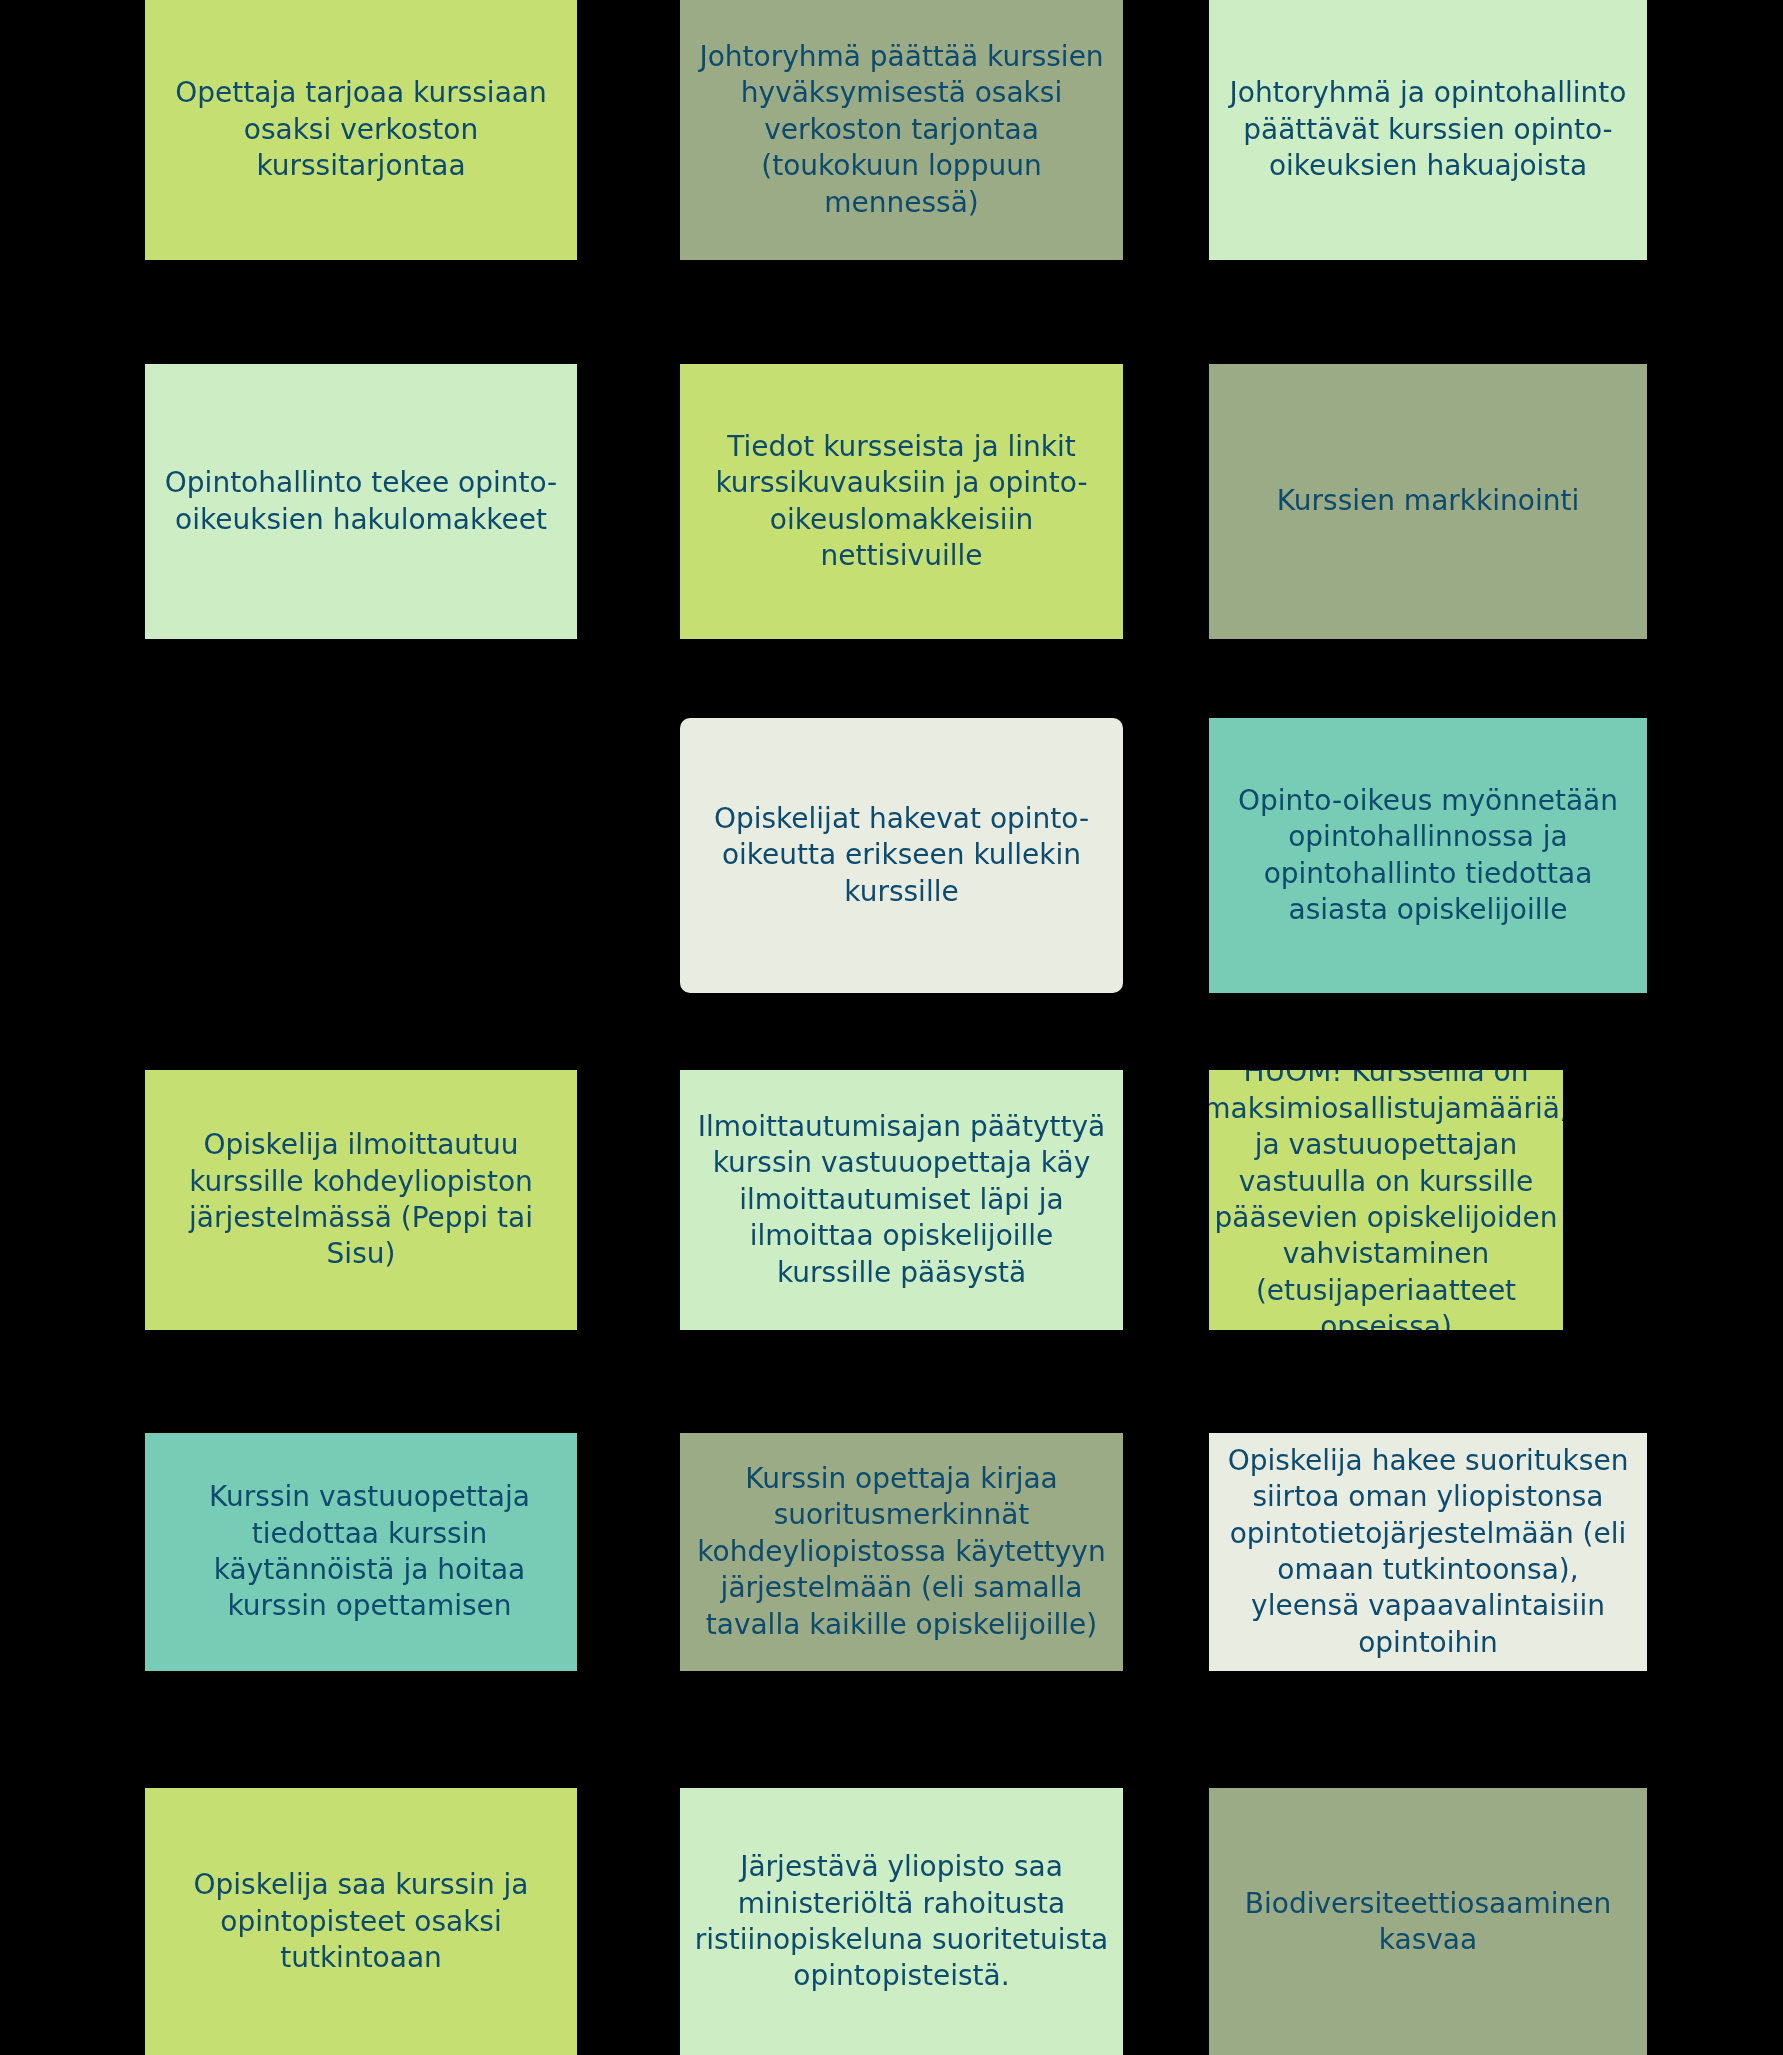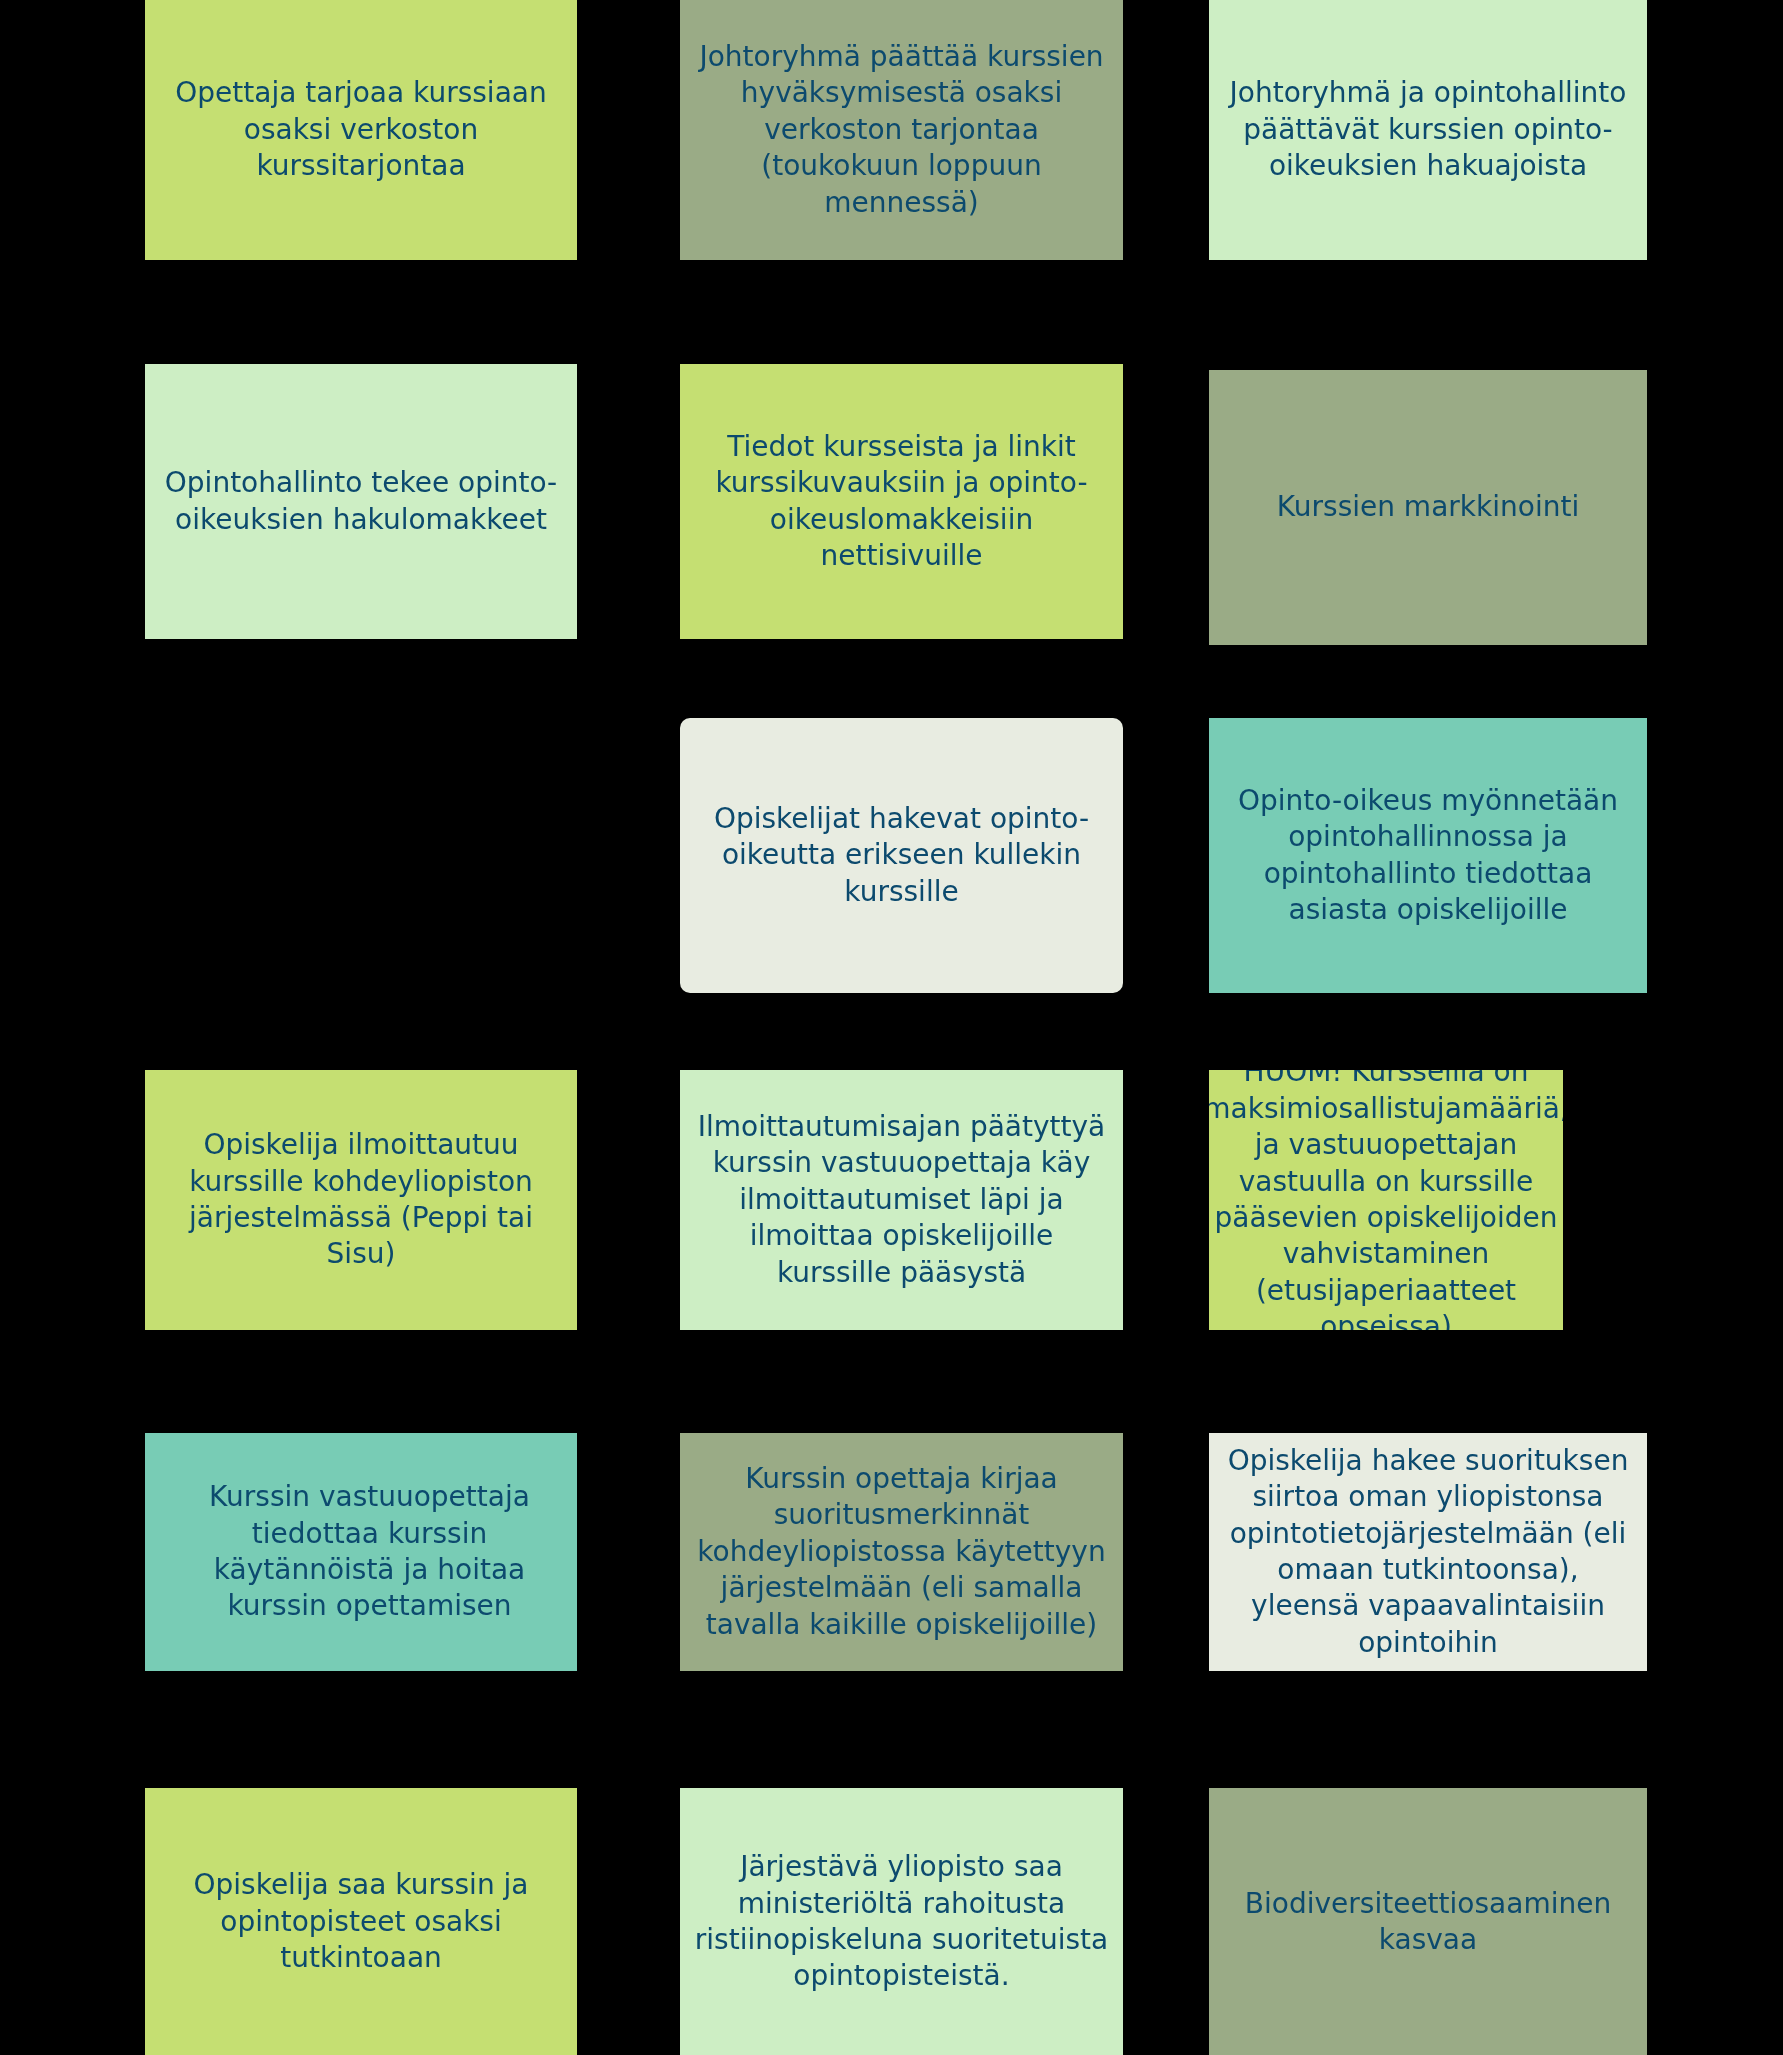--- a/index.html
+++ b/index.html
@@ -50,21 +50,21 @@
     </div>
     <div class="cell" style="position: absolute; left: 1209px; top: 0px; width: 438px; height: 260px; background: rgb(205, 238, 196);">
       <span class="cell-text">Johtoryhmä ja opintohallinto päättävät kurssien opinto-oikeuksien hakuajoista</span>
     </div>
     <div class="cell" style="position: absolute; left: 145px; top: 364px; width: 432px; height: 275px; background: rgb(205, 238, 196);">
       <span class="cell-text">Opintohallinto tekee opinto-oikeuksien hakulomakkeet</span>
     </div>
     <div class="cell" style="position: absolute; left: 680px; top: 364px; width: 443px; height: 275px; background: rgb(197, 223, 114);">
       <span class="cell-text">Tiedot kursseista ja linkit kurssikuvauksiin ja opinto-oikeuslomakkeisiin nettisivuille</span>
     </div>
-    <div class="cell" style="position: absolute; left: 1209px; top: 364px; width: 438px; height: 275px; background: rgb(154, 171, 134); margin-top: 6px;">
+    <div class="cell" style="position: absolute; left: 1209px; top: 364px; width: 438px; height: 275px; background: rgb(154, 171, 134);">
       <span class="cell-text">Kurssien markkinointi</span>
     </div>
     <div class="cell" style="position: absolute; left: 680px; top: 718px; width: 443px; height: 275px; background: rgb(232, 236, 225); border-radius: 10px;">
       <span class="cell-text">Opiskelijat hakevat opinto-oikeutta erikseen kullekin kurssille</span>
     </div>
     <div class="cell" style="position: absolute; left: 1209px; top: 718px; width: 438px; height: 275px; background: rgb(120, 204, 181);">
       <span class="cell-text">Opinto-oikeus myönnetään opintohallinnossa ja opintohallinto tiedottaa asiasta opiskelijoille</span>
     </div>
     <div class="cell" style="position: absolute; left: 145px; top: 1070px; width: 432px; height: 260px; background: rgb(197, 223, 114);">
       <span class="cell-text">Opiskelija ilmoittautuu kurssille kohdeyliopiston järjestelmässä (Peppi tai Sisu)</span>

